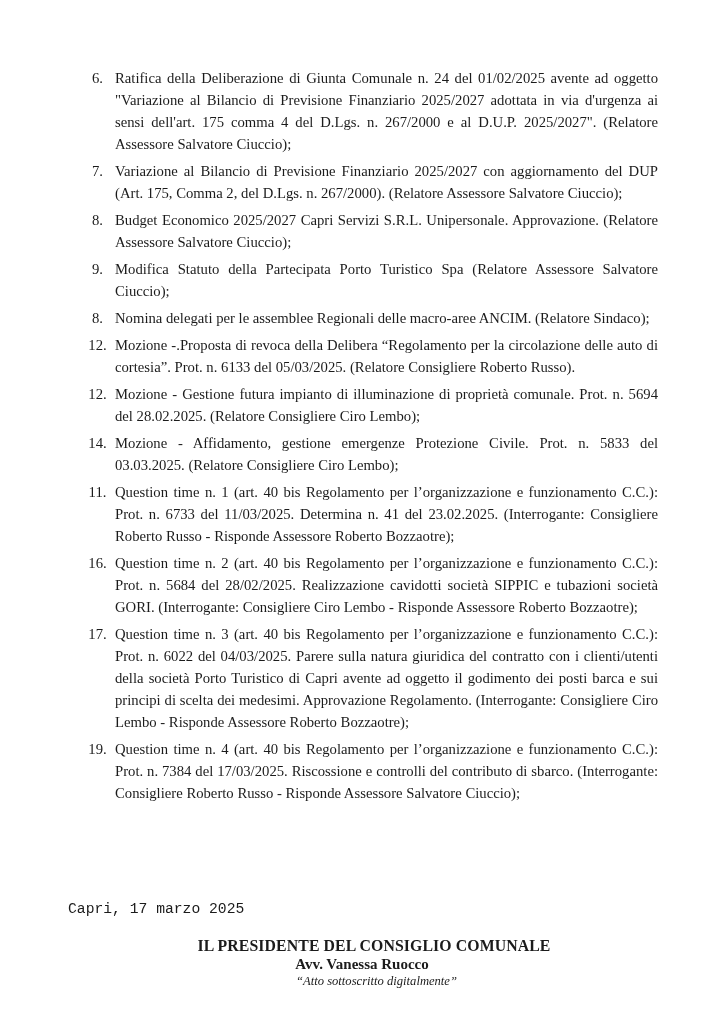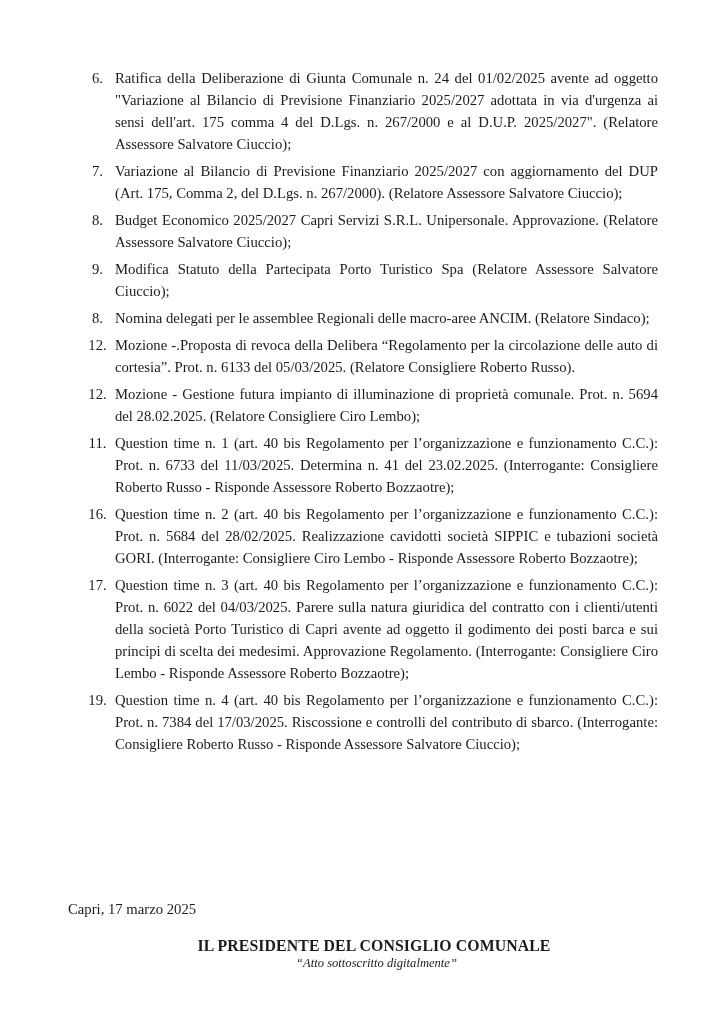--- a/index.html
+++ b/index.html
@@ -38,20 +38,21 @@
     width: 27px;
     text-align: center;
     white-space: nowrap;
   }
   .dateline {
     position: absolute;
     left: 68px;
     top: 898px;
     font-size: 14.7px;
     line-height: 22px;
+    font-family: Liberation Mono, monospace;
   }
   .signature {
     position: absolute;
     left: 0;
     right: 0;
     top: 936px;
     text-align: center;
   }
   .signature .sig-title {
     font-size: 15.8px;
@@ -100,20 +101,24 @@
     </div>
     <div class="agenda-item">
       <span class="num">12.</span>
       <span class="txt">Mozione -.Proposta di revoca della Delibera “Regolamento per la circolazione delle auto di cortesia”. Prot. n. 6133 del 05/03/2025. (Relatore Consigliere Roberto Russo).</span>
     </div>
     <div class="agenda-item">
       <span class="num">12.</span>
       <span class="txt">Mozione - Gestione futura impianto di illuminazione di proprietà comunale. Prot. n. 5694 del 28.02.2025. (Relatore Consigliere Ciro Lembo);</span>
     </div>
     <div class="agenda-item">
+      <span class="num">14.</span>
+      <span class="txt">Mozione - Affidamento, gestione emergenze Protezione Civile. Prot. n. 5833 del 03.03.2025. (Relatore Consigliere Ciro Lembo);</span>
+    </div>
+    <div class="agenda-item">
       <span class="num">11.</span>
       <span class="txt">Question time n. 1 (art. 40 bis Regolamento per l’organizzazione e funzionamento C.C.): Prot. n. 6733 del 11/03/2025. Determina n. 41 del 23.02.2025. (Interrogante: Consigliere Roberto Russo - Risponde Assessore Roberto Bozzaotre);</span>
     </div>
     <div class="agenda-item">
       <span class="num">16.</span>
       <span class="txt">Question time n. 2 (art. 40 bis Regolamento per l’organizzazione e funzionamento C.C.): Prot. n. 5684 del 28/02/2025. Realizzazione cavidotti società SIPPIC e tubazioni società GORI. (Interrogante: Consigliere Ciro Lembo - Risponde Assessore Roberto Bozzaotre);</span>
     </div>
     <div class="agenda-item">
       <span class="num">17.</span>
       <span class="txt">Question time n. 3 (art. 40 bis Regolamento per l’organizzazione e funzionamento C.C.): Prot. n. 6022 del 04/03/2025. Parere sulla natura giuridica del contratto con i clienti/utenti della società Porto Turistico di Capri avente ad oggetto il godimento dei posti barca e sui principi di scelta dei medesimi. Approvazione Regolamento. (Interrogante: Consigliere Ciro Lembo - Risponde Assessore Roberto Bozzaotre);</span>
@@ -121,16 +126,17 @@
     <div class="agenda-item">
       <span class="num">19.</span>
       <span class="txt">Question time n. 4 (art. 40 bis Regolamento per l’organizzazione e funzionamento C.C.): Prot. n. 7384 del 17/03/2025. Riscossione e controlli del contributo di sbarco. (Interrogante: Consigliere Roberto Russo - Risponde Assessore Salvatore Ciuccio);</span>
     </div>
   </div>
 
   <div class="dateline">Capri, 17 marzo 2025</div>
 
   <div class="signature">
     <div class="sig-title">IL PRESIDENTE DEL CONSIGLIO COMUNALE</div>
+    <div class="sig-name">Avv. Vanessa Ruocco</div>
     <div class="sig-note">“Atto sottoscritto digitalmente”</div>
   </div>
 
 </div>
 
 </body></html>

